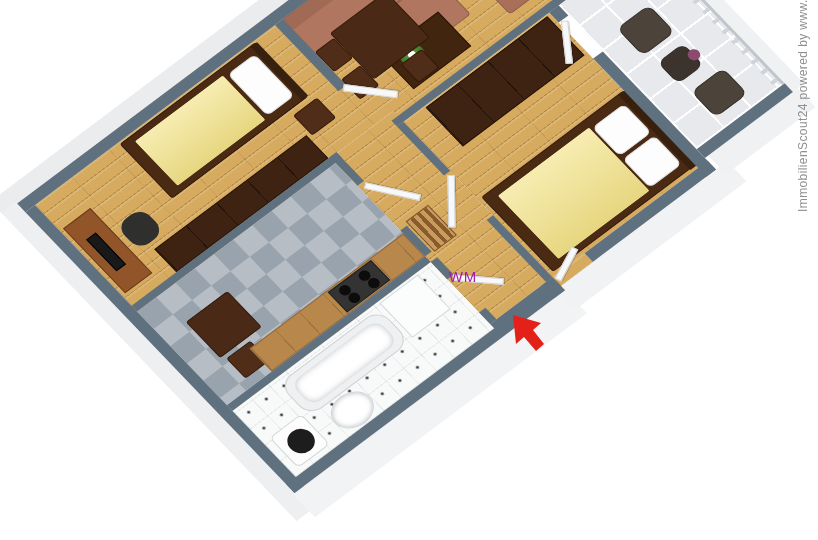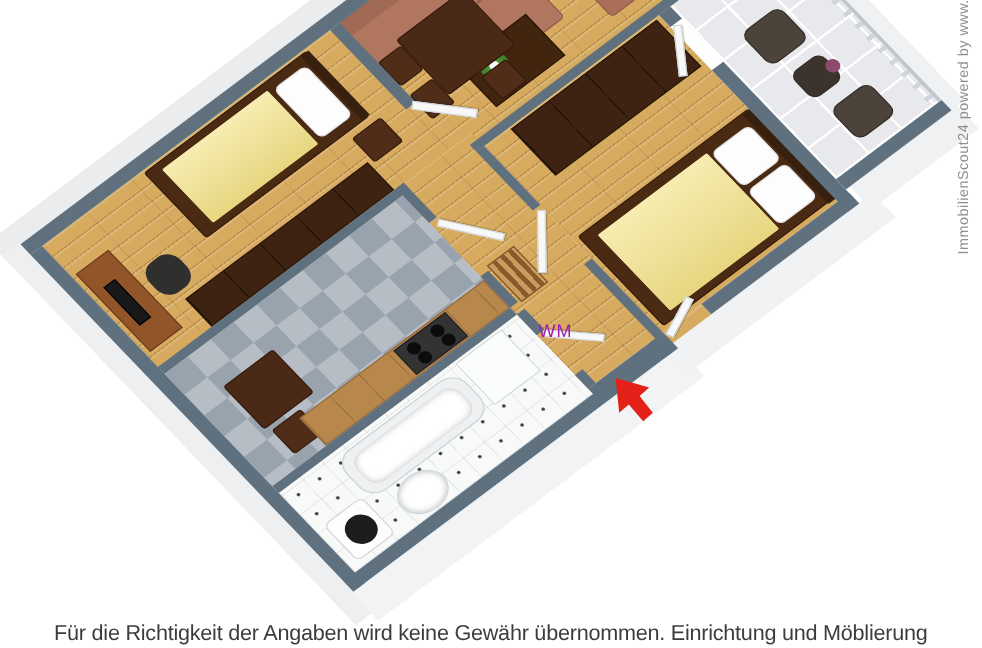--- a/index.html
+++ b/index.html
@@ -173,15 +173,14 @@
     <div class="doorleaf" style="left:510px;top:172px;width:7px;height:46px;transform-origin:top;transform:rotate(35deg);"></div>
     <div class="doorleaf" style="left:328px;top:374px;width:38px;height:7px;transform-origin:left center;transform:rotate(-24deg);"></div>
   </div>
 
   <div class="overlay">
     <div class="wm-label">WM</div>
     <svg class="arrow-svg" width="818" height="540" viewBox="0 0 818 540">
       <polygon points="513,315 541,323 533,330 544,344 536,351 524,337 516,344" fill="#e32119"></polygon>
     </svg>
     <div class="watermark">ImmobilienScout24 powered by www.di</div>
-    <div class="caption">Für die Richtigkeit der Angaben wird keine Gewähr übernommen. Einrichtung und Möblierung</div>
   </div>
 </div>
 
 </body></html>

